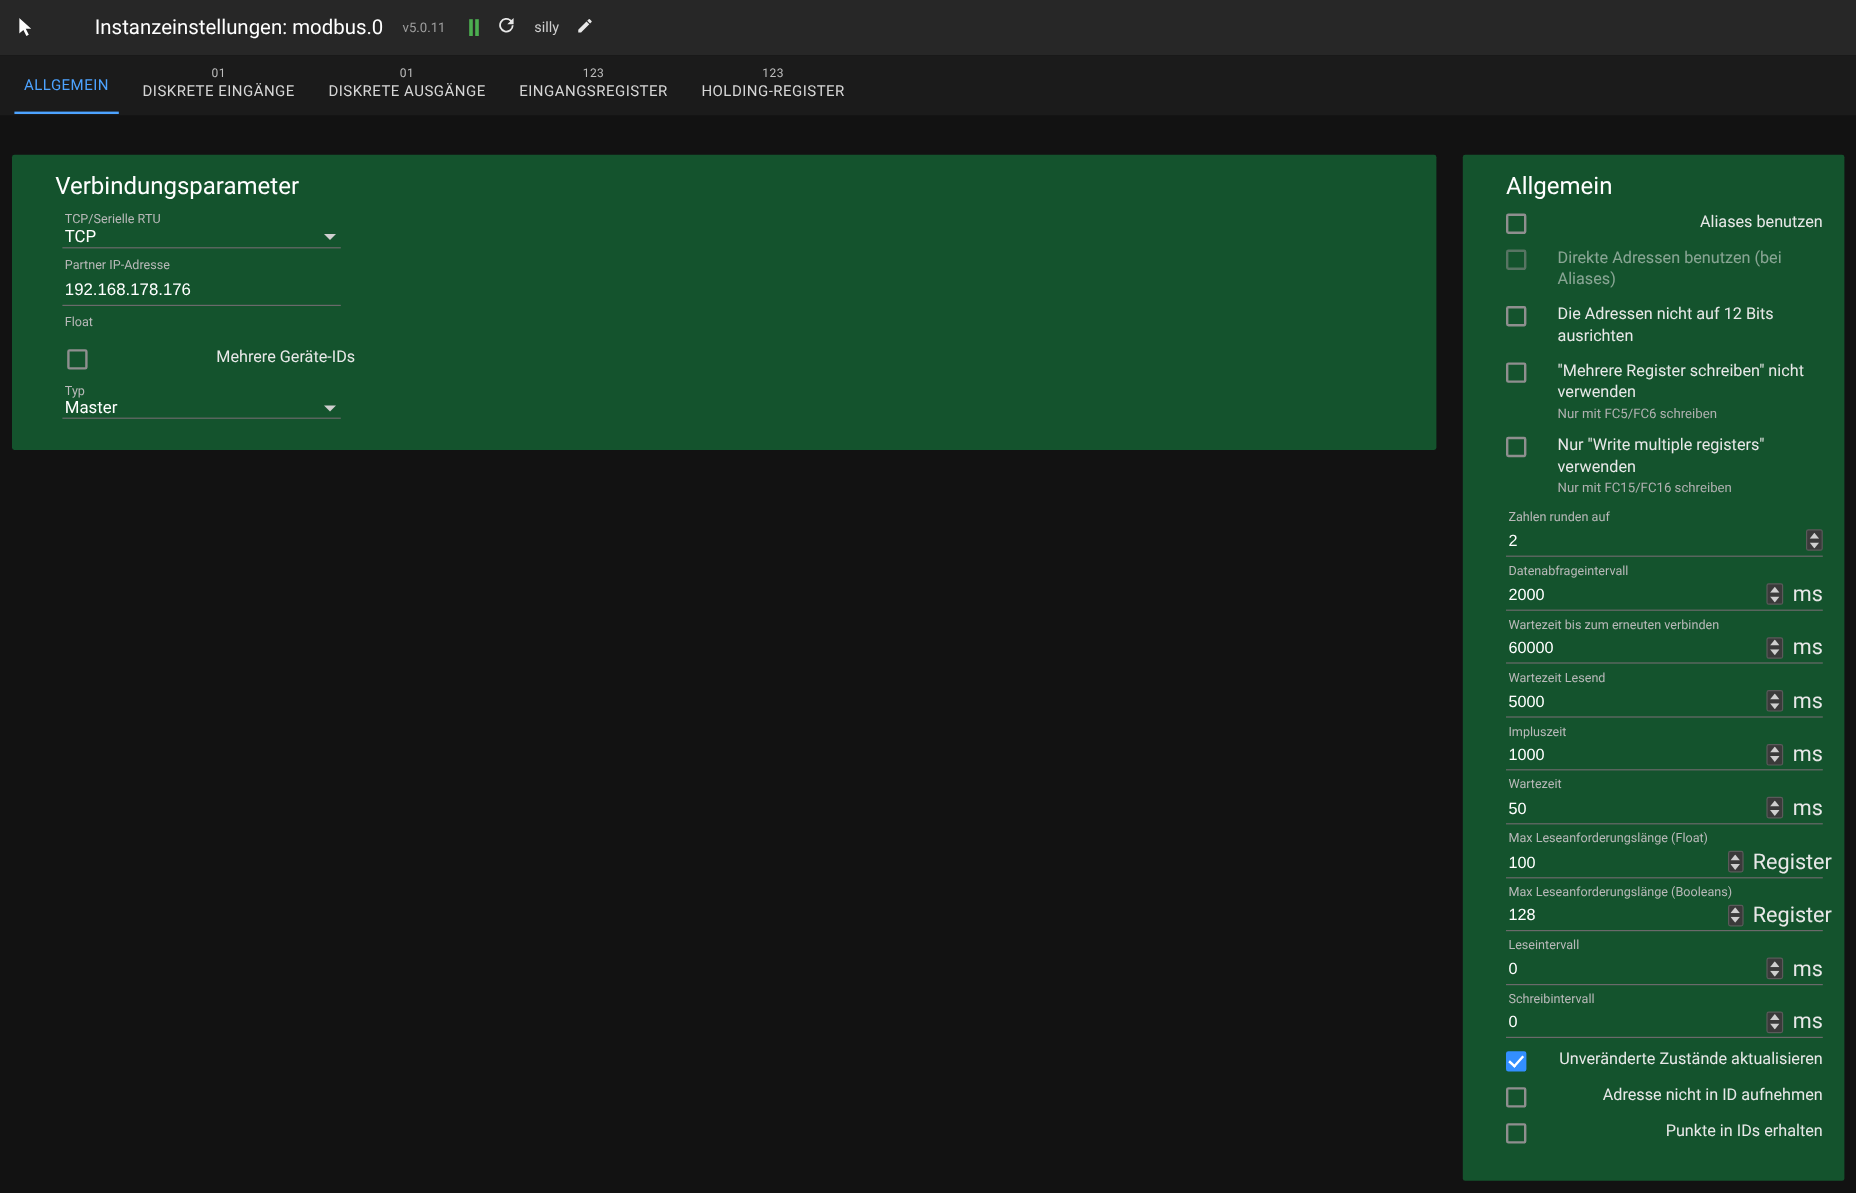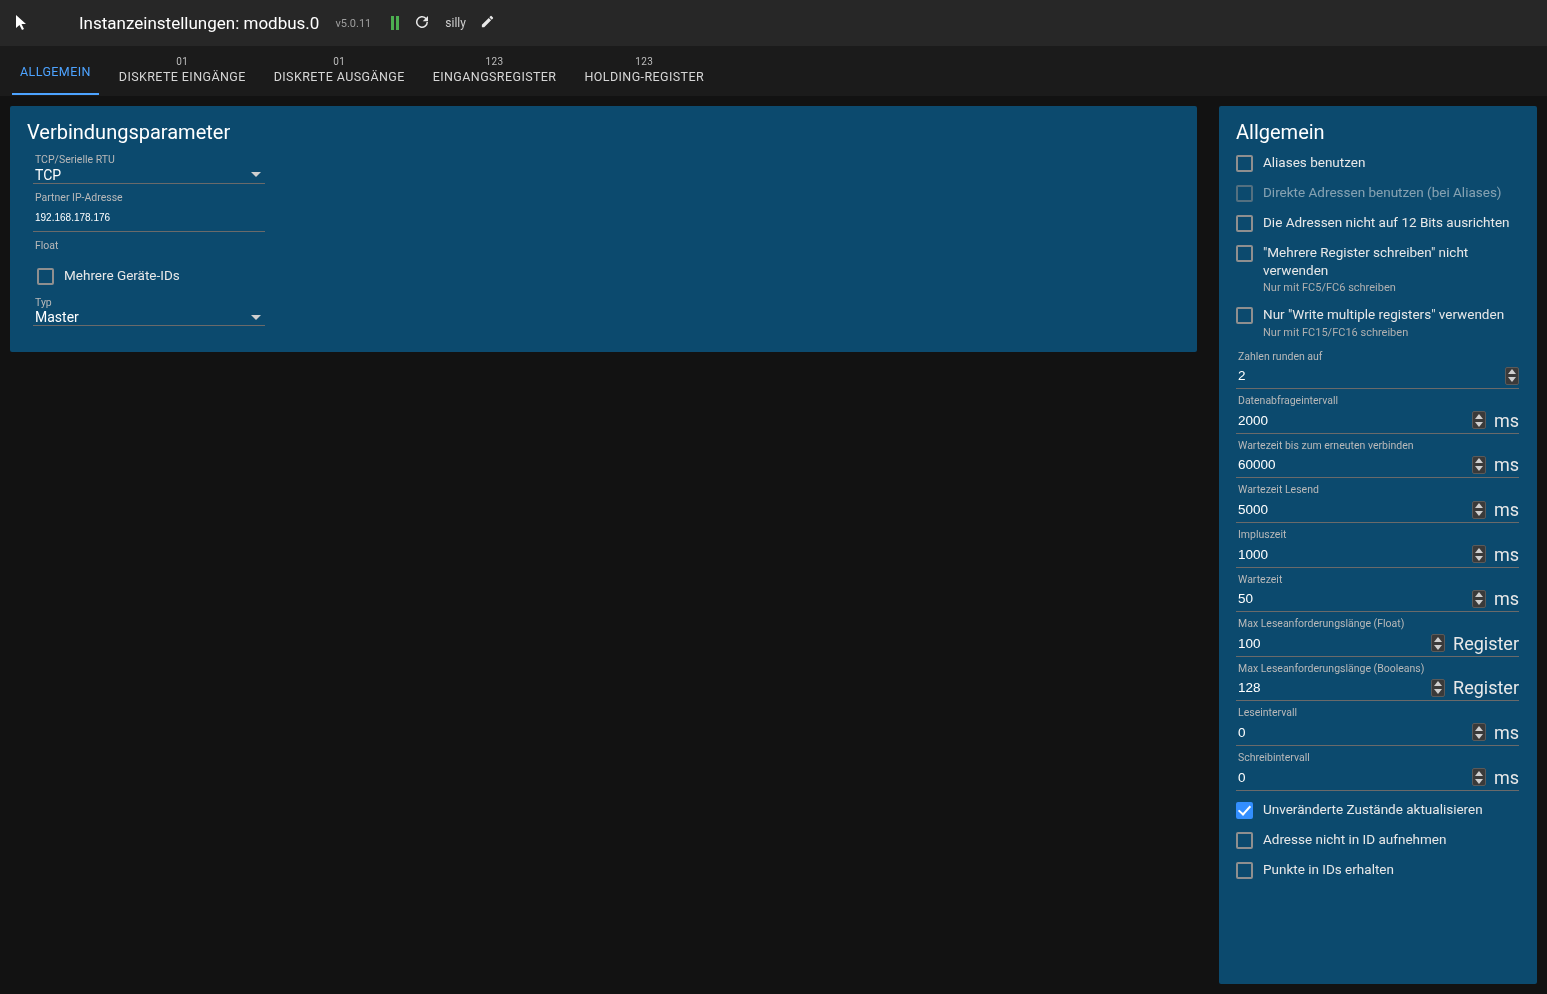--- a/index.html
+++ b/index.html
@@ -67,23 +67,24 @@
     background: #4da3ff;
   }
 
   .content {
     display: flex;
     gap: 22px;
     padding: 10px;
     height: calc(994px - 46px - 50px);
   }
   .panel {
-    background: #0c4a6e;
+    background: #14532d;
     border-radius: 2px;
-    padding: 14px 18px 18px 17px;
+    padding: 14px 18px 18px 36px;
+    margin-top: 23px;
   }
   .panel-left { flex: 1 1 auto; height: fit-content; }
   .panel-right { width: 318px; flex: 0 0 318px; overflow-y: auto; }
   .panel-right::-webkit-scrollbar { width: 10px; }
   .panel-right::-webkit-scrollbar-thumb { background: #444; }
 
   .panel-title { font-size: 20px; font-weight: 400; margin-bottom: 10px; color: #fff; }
 
   .field { margin-bottom: 8px; }
   .field-label { font-size: 10.5px; color: #b9b9b9; line-height: 1.2; display: block; padding-left: 2px; }
@@ -91,21 +92,21 @@
     display: flex;
     align-items: center;
     border-bottom: 1px solid #6a6a6a;
     height: 28px;
   }
   .field-input {
     flex: 1;
     background: transparent;
     border: none;
     color: #fff;
-    font-size: 10px;
+    font-size: 14px;
     padding: 2px 2px;
     outline: none;
   }
   .field-select {
     flex: 1;
     position: relative;
     display: flex;
     align-items: center;
     height: 100%;
   }
@@ -122,23 +123,24 @@
   .spin div { flex: 1; display: flex; align-items: center; justify-content: center; }
   .spin svg { width: 8px; height: 5px; fill: #cfcfcf; }
   .unit { font-size: 13px; color: #e8e8e8; margin-left: 8px; min-width: 50px; }
   .unit-short { min-width: 22px; }
 
   .field-w-210 { width: 232px; }
 
   .checkbox-row {
     display: flex;
     align-items: flex-start;
-    gap: 10px;
+    gap: 26px;
     margin: 10px 0 12px 0;
     cursor: pointer;
+    justify-content: space-between;
   }
   .checkbox-row.disabled { opacity: 0.55; cursor: default; }
   .cb {
     width: 17px; height: 17px;
     border: 2px solid #8f8f8f;
     border-radius: 2px;
     flex: 0 0 17px;
     position: relative;
     margin-top: 1px;
   }

